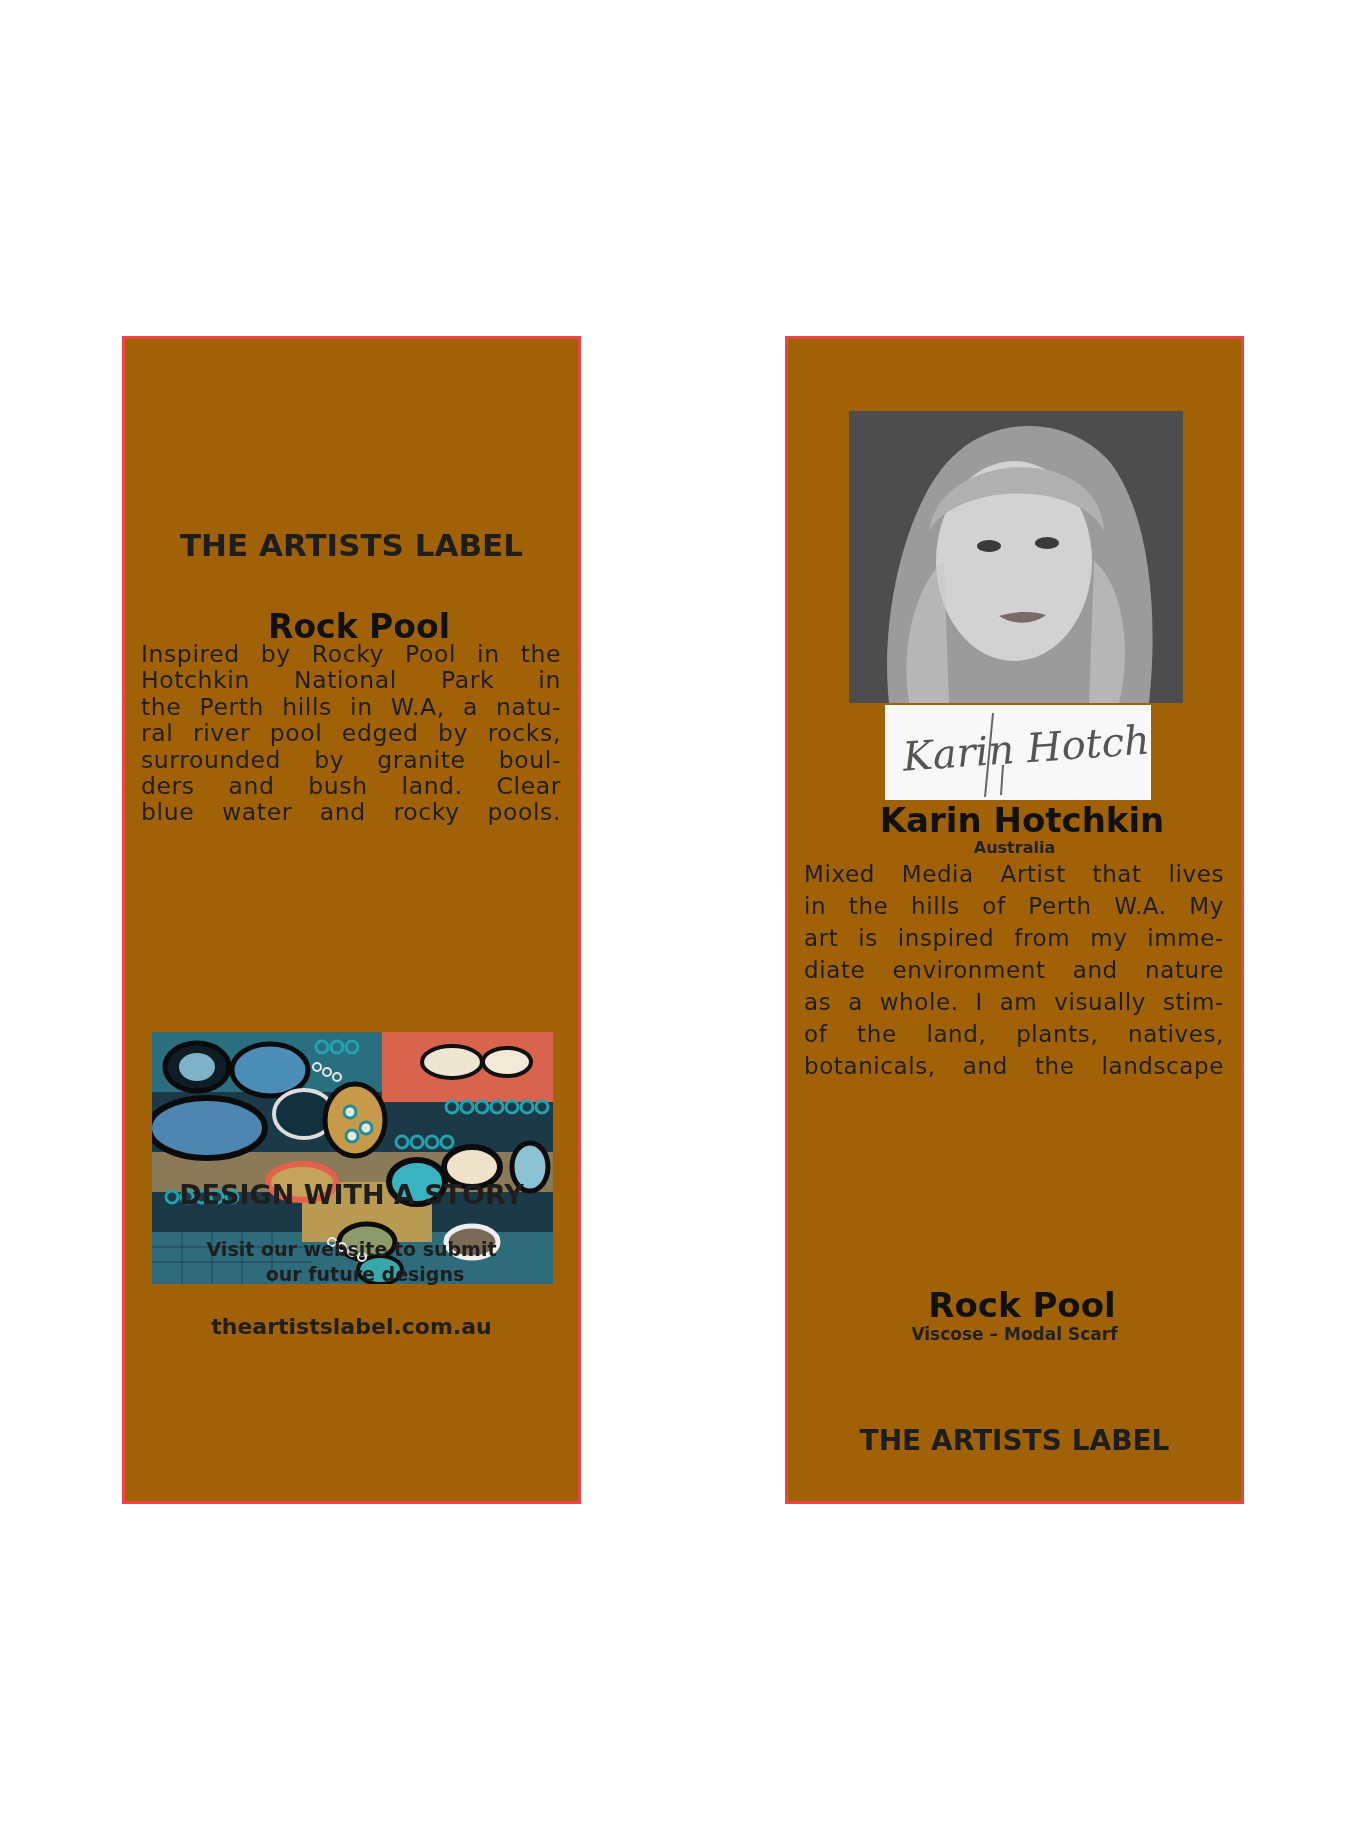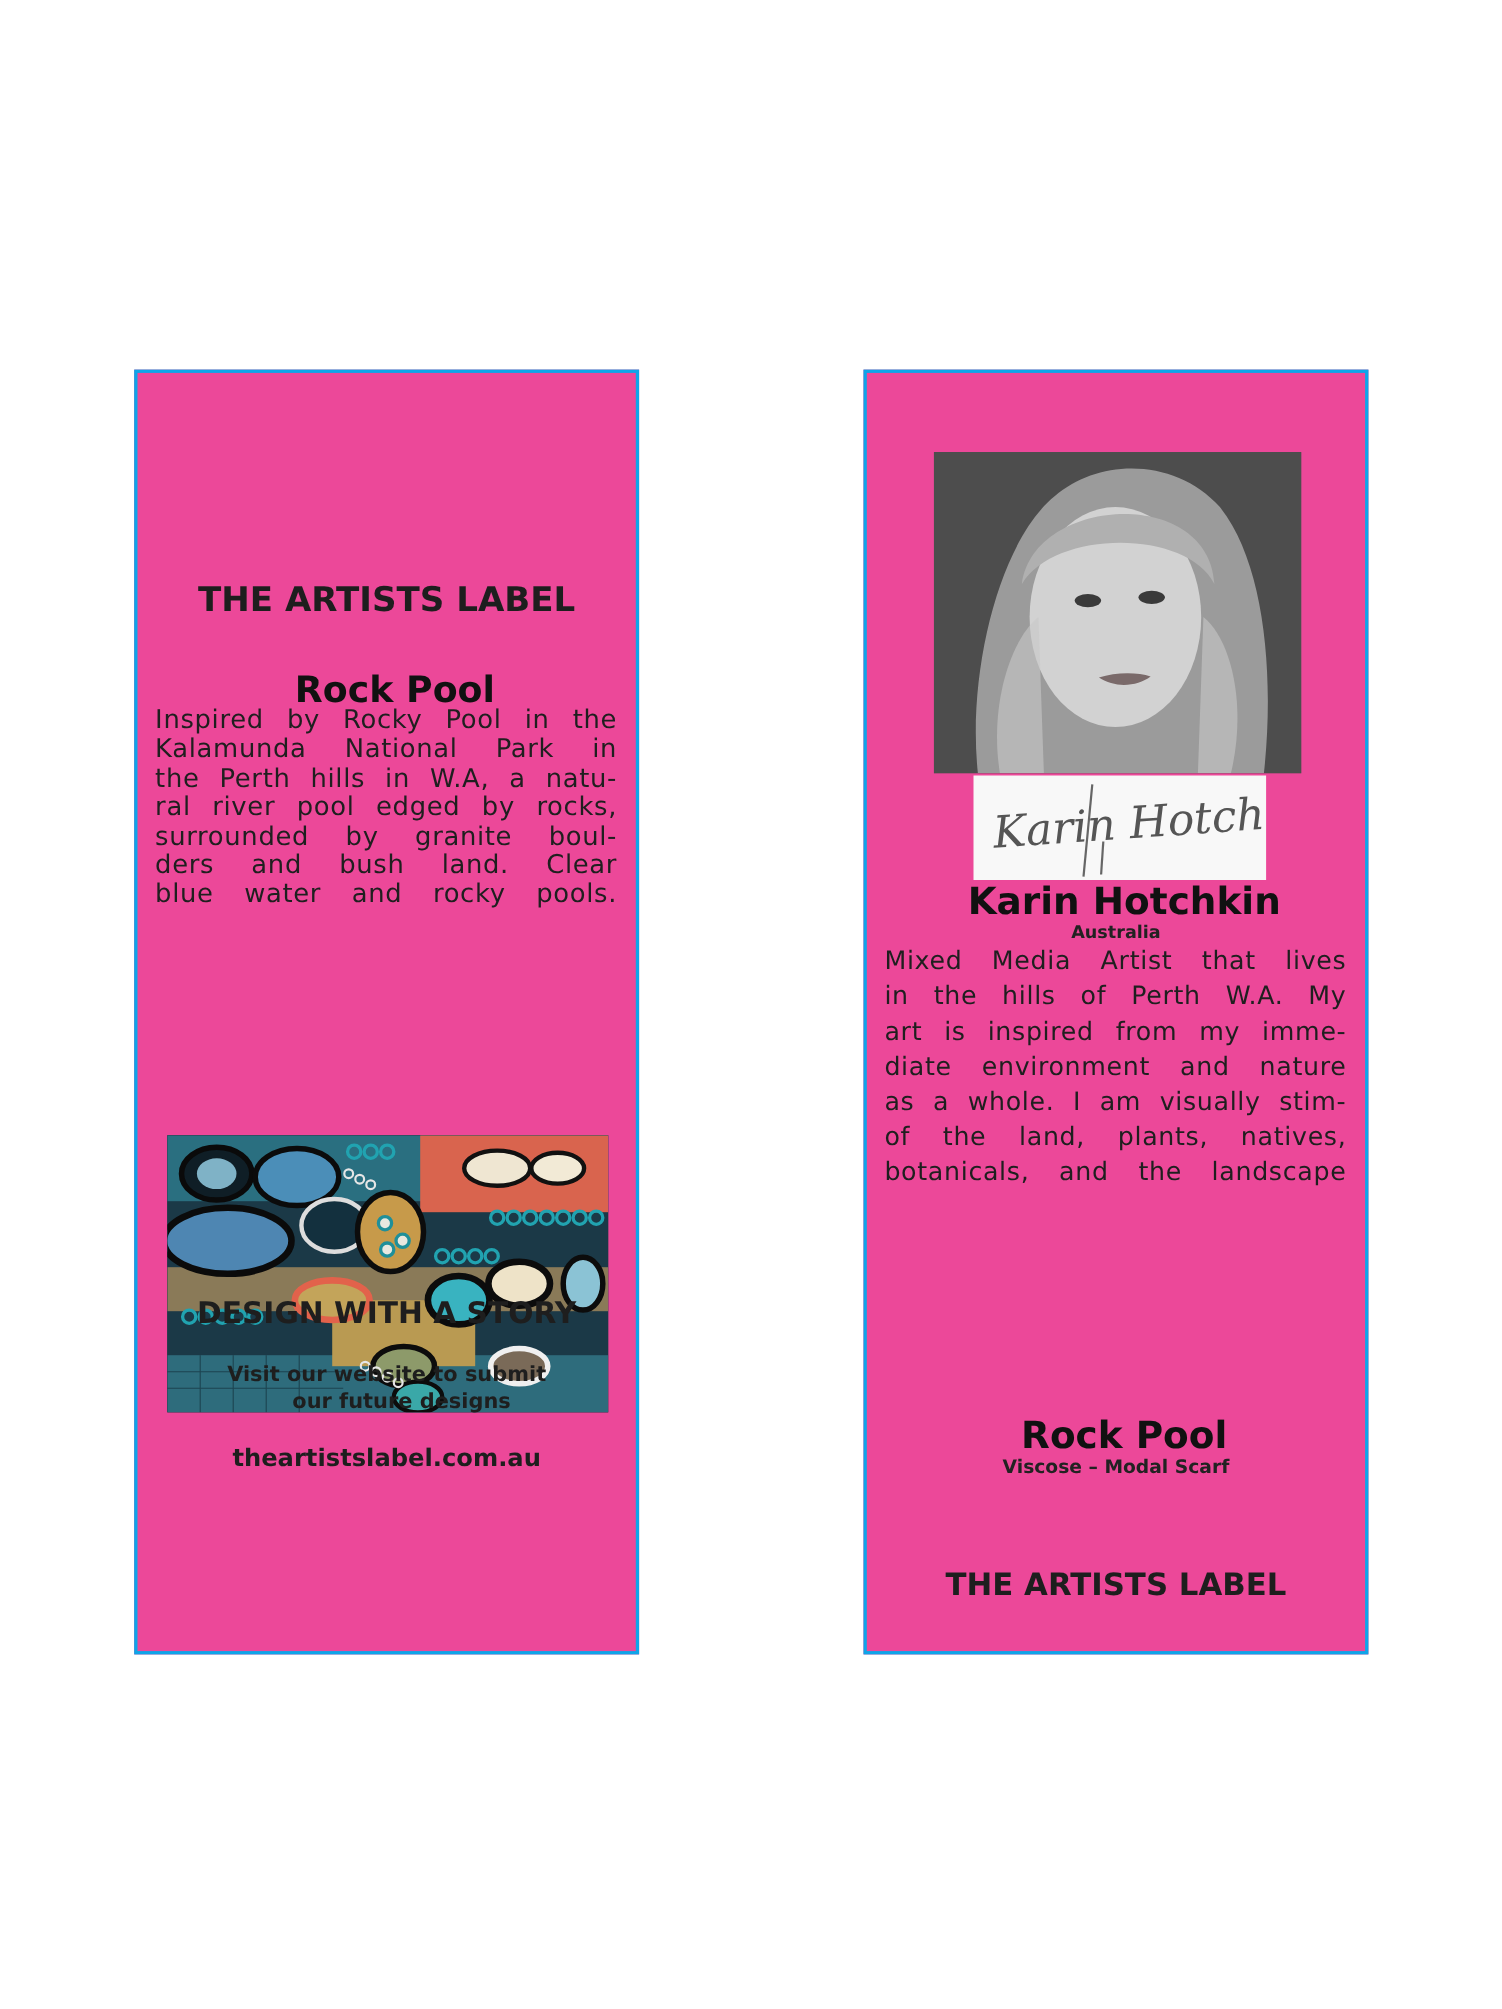--- a/index.html
+++ b/index.html
@@ -1,17 +1,17 @@
 <!DOCTYPE html>
 <html><head>
   <meta charset="utf-8">
   <style>
     html, body { margin: 0; padding: 0; background: #ffffff; }
     body { width: 1365px; height: 1826px; position: relative; overflow: hidden; font-family: "DejaVu Sans", sans-serif; color: #1a1a1a; }
-    .card { position: absolute; box-sizing: border-box; border: 3px solid #0ea5e9; background: #ec4899; }
+    .card { position: absolute; box-sizing: border-box; border: 3px solid #ef4444; background: #a16207; }
     #card-left { left: 122px; top: 336px; width: 459px; height: 1168px; }
     #card-right { left: 785px; top: 336px; width: 459px; height: 1168px; }
     .abs { position: absolute; left: 0; right: 0; text-align: center; white-space: nowrap; }
     .brand { font-weight: bold; font-size: 31px; letter-spacing: 0px; color: #1e1e1e; }
     .title { font-weight: bold; font-size: 33px; color: #111; margin-left: 15px; }
     .body-text { position: absolute; text-align: justify; text-align-last: justify; font-size: 23.5px; line-height: 26.4px; color: #1f1f1f; letter-spacing: 0.6px; }
     .body-text span { display: block; text-align: justify; text-align-last: justify; white-space: nowrap; }
     .body-right { line-height: 32px; font-size: 23px; }
     .painting { position: absolute; left: 27px; top: 693px; width: 401px; height: 252px; overflow: hidden; background: #1c3a44; }
     .photo { position: absolute; left: 61px; top: 72px; width: 334px; height: 292px; overflow: hidden; background: radial-gradient(ellipse at 50% 48%, #d9d9d9 0%, #bdbdbd 22%, #8a8a8a 40%, #5e5e5e 58%, #4a4a4a 100%); }
@@ -20,21 +20,21 @@
     .tiny-bold { font-weight: bold; font-size: 17px; color: #222; }
   </style>
 </head>
 <body>
 
 <div class="card" id="card-left">
   <div class="abs brand" style="top:188px;">THE ARTISTS LABEL</div>
   <div class="abs title" style="top:268px;">Rock Pool</div>
   <div class="body-text" style="left:16px; width:420px; top:302px;">
     <span>Inspired by Rocky Pool in the</span>
-    <span>Kalamunda National Park in</span>
+    <span>Hotchkin National Park in</span>
     <span>the Perth hills in W.A, a natu-</span>
     <span>ral river pool edged by rocks,</span>
     <span>surrounded by granite boul-</span>
     <span>ders and bush land. Clear</span>
     <span>blue water and rocky pools.</span>
   </div>
 
   <div class="painting">
     <svg width="401" height="252" viewBox="0 0 401 252" xmlns="http://www.w3.org/2000/svg">
       <rect width="401" height="252" fill="#1b3947"></rect>

